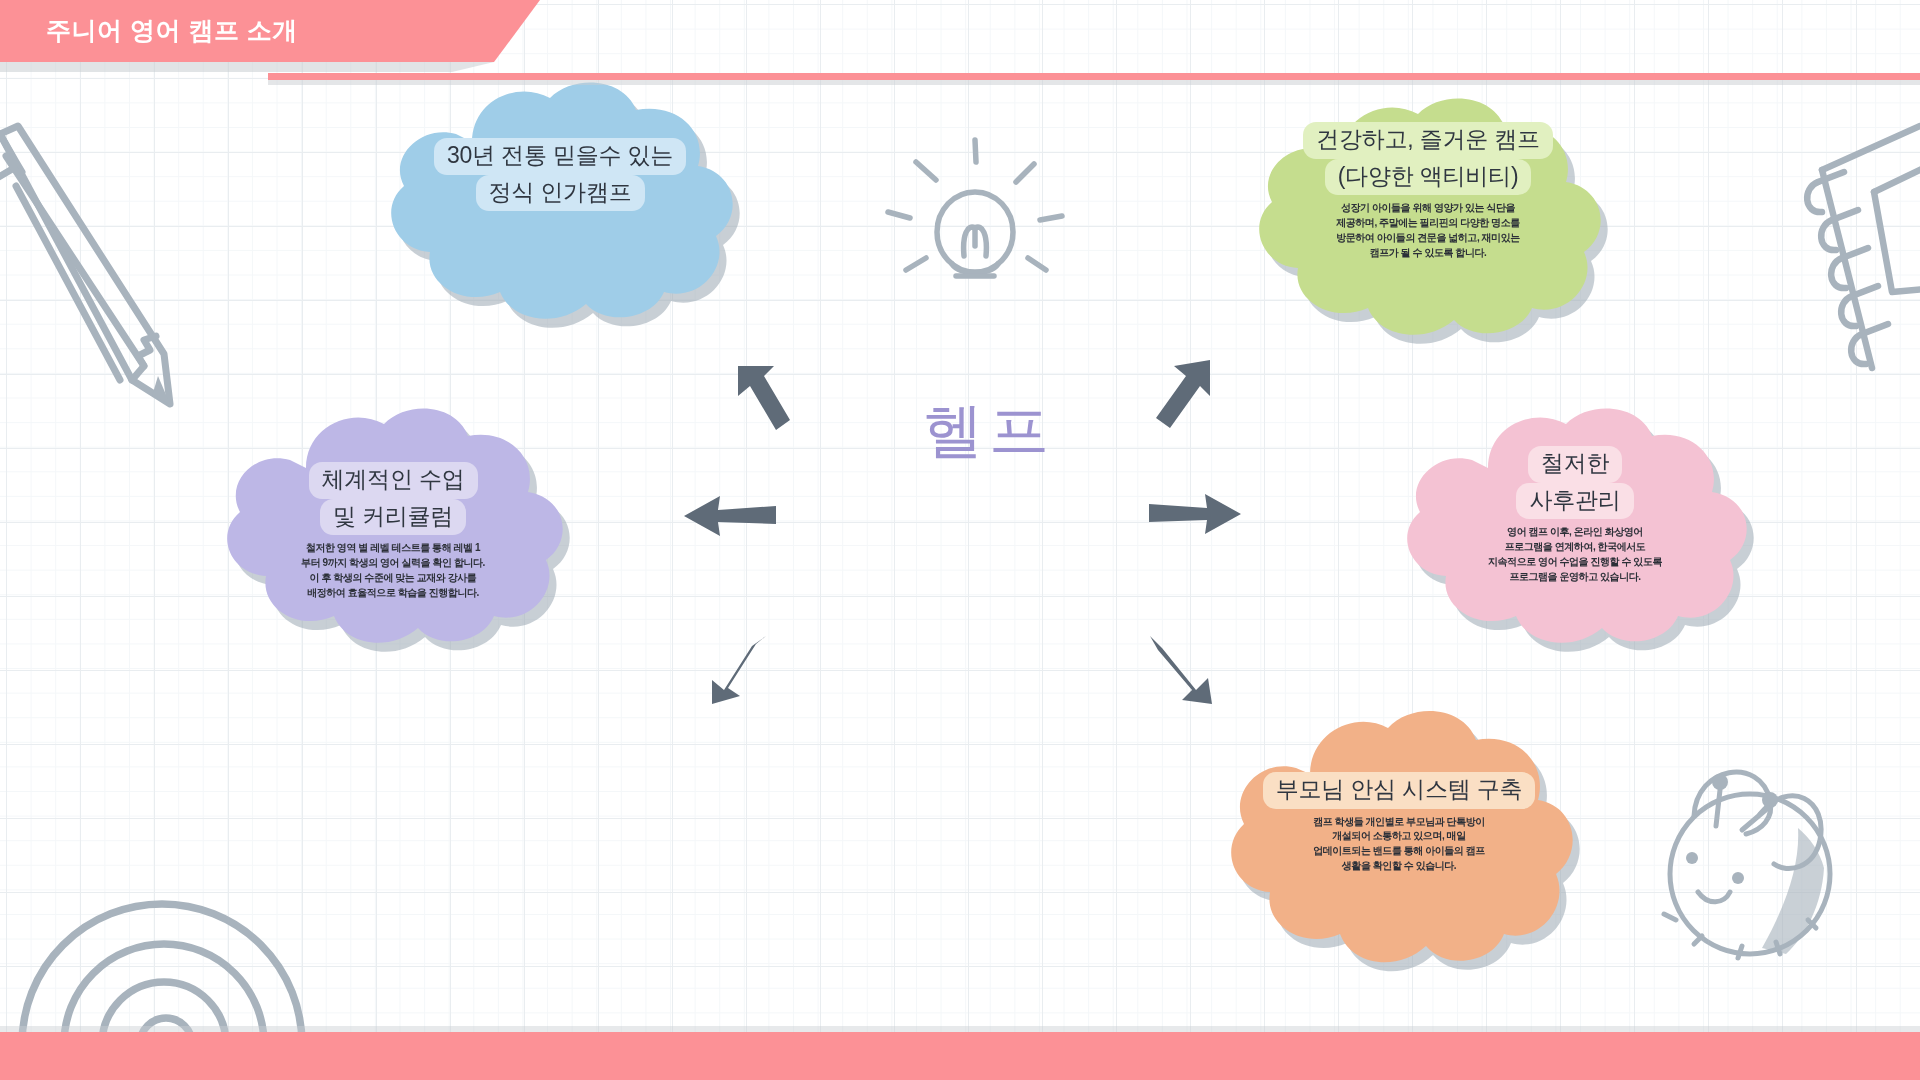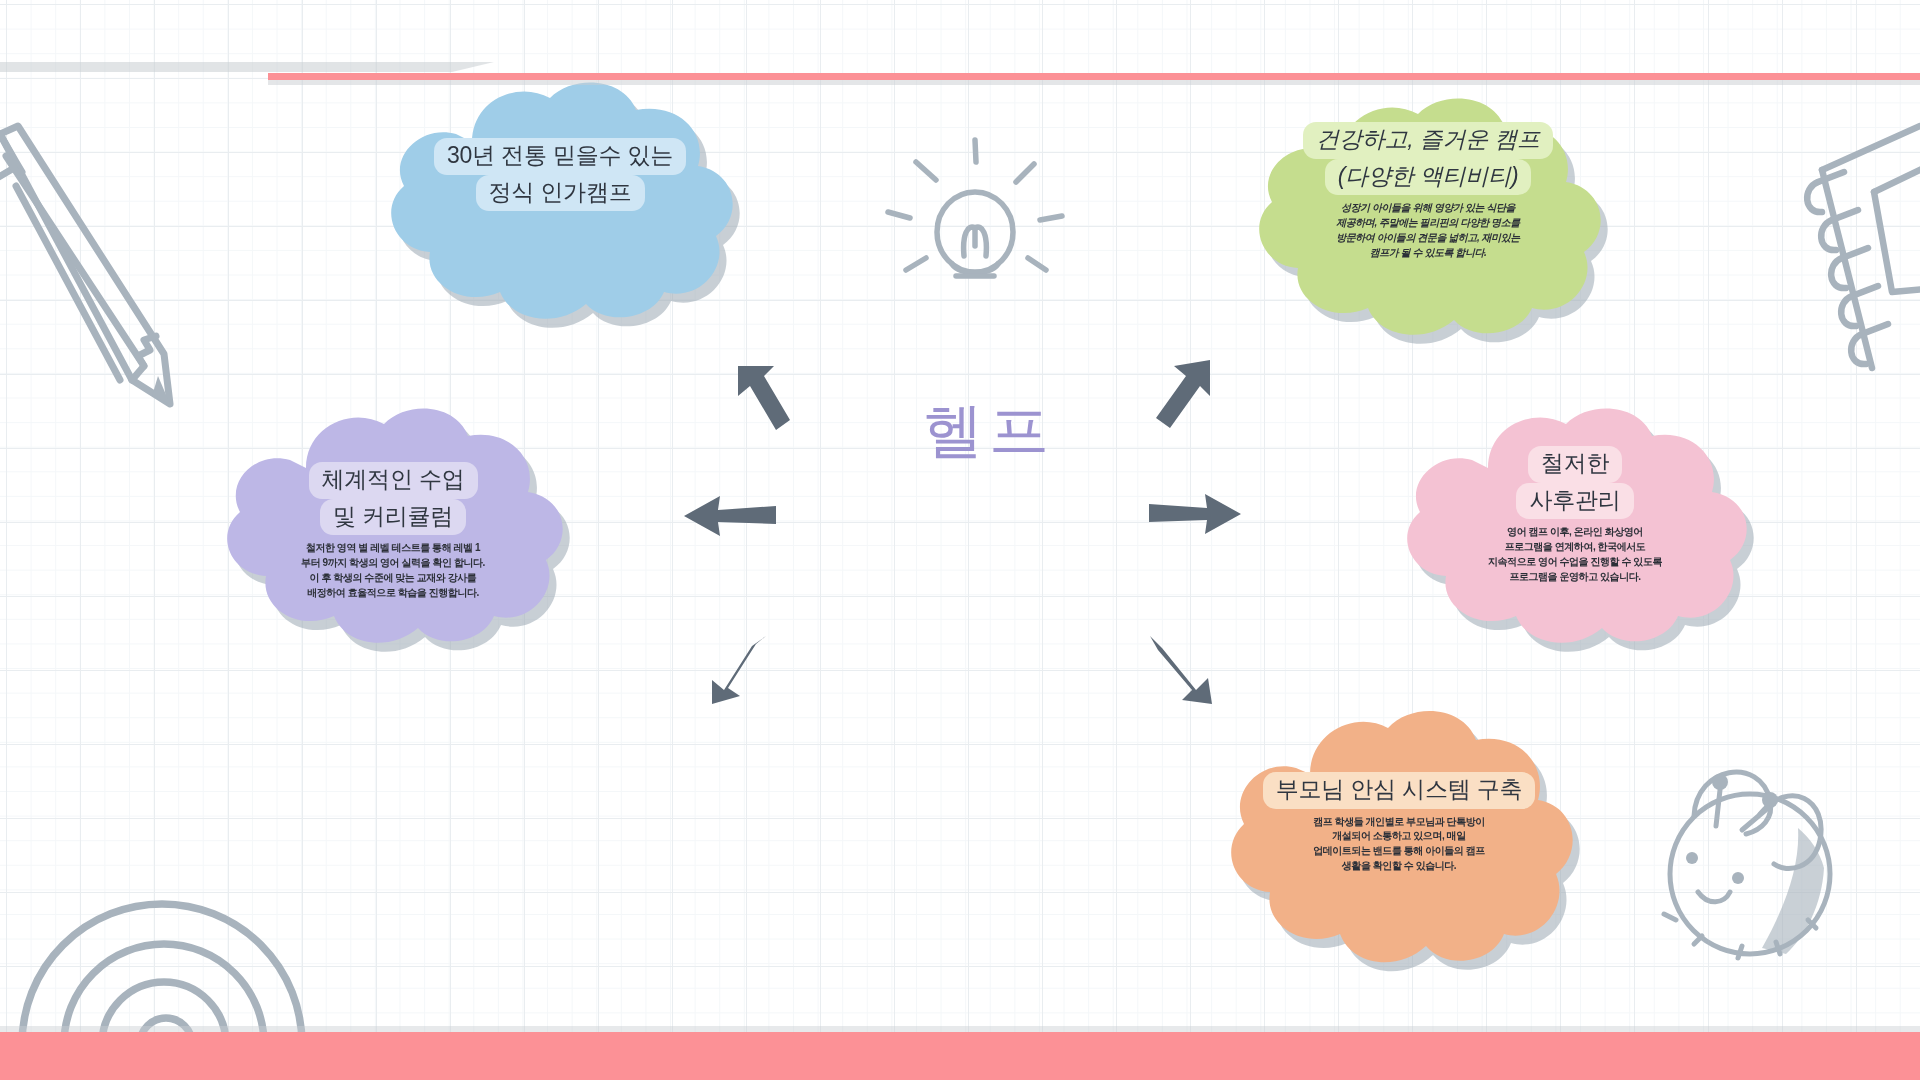--- a/index.html
+++ b/index.html
@@ -273,21 +273,21 @@
                    C382 90 390 134 362 154 C376 184 346 220 310 210 C298 238 252 244 232 222
                    C204 246 158 240 146 210 C110 226 70 202 76 170 C40 168 24 126 50 104
                    C34 74 68 42 102 52 Z" fill="#9aa7b2" opacity=".55"></path>
         </g>
         <path d="M118 60 C118 18 164 -2 196 16 C220 -8 270 -4 282 28 C324 20 354 50 344 84
                  C382 90 390 134 362 154 C376 184 346 220 310 210 C298 238 252 244 232 222
                  C204 246 158 240 146 210 C110 226 70 202 76 170 C40 168 24 126 50 104
                  C34 74 68 42 102 52 Z" fill="#c5dd8e"></path>
       </svg>
     </div>
-    <div class="cloud-content" style="top:24px;font-style:italic;">
+    <div class="cloud-content" style="top:24px;">
       <span class="cloud-title hl-green cloud-title-row">건강하고, 즐거운 캠프</span>
       <span class="cloud-title hl-green cloud-title-row">(다양한 액티비티)</span>
       <span class="cloud-body">성장기 아이들을 위해 영양가 있는 식단을
 제공하며, 주말에는 필리핀의 다양한 명소를
 방문하여 아이들의 견문을 넓히고, 재미있는
 캠프가 될 수 있도록 합니다.</span>
     </div>
   </div>
 
   <div class="cloud-node" style="left:190px; top:410px; width:406px; height:250px;">
@@ -361,17 +361,20 @@
       <span class="cloud-body">캠프 학생들 개인별로 부모님과 단톡방이
 개설되어 소통하고 있으며, 매일
 업데이트되는 밴드를 통해 아이들의 캠프
 생활을 확인할 수 있습니다.</span>
     </div>
   </div>
 
   <div id="header-shadow"></div>
   <div id="header-rule-shadow"></div>
   <div id="header-rule"></div>
+  <div id="header-ribbon">
+    <span id="header-title">주니어 영어 캠프 소개</span>
+  </div>
 
   <div id="bottom-bar-shadow"></div>
   <div id="bottom-bar"></div>
 
 </div>
 
 </body></html>

